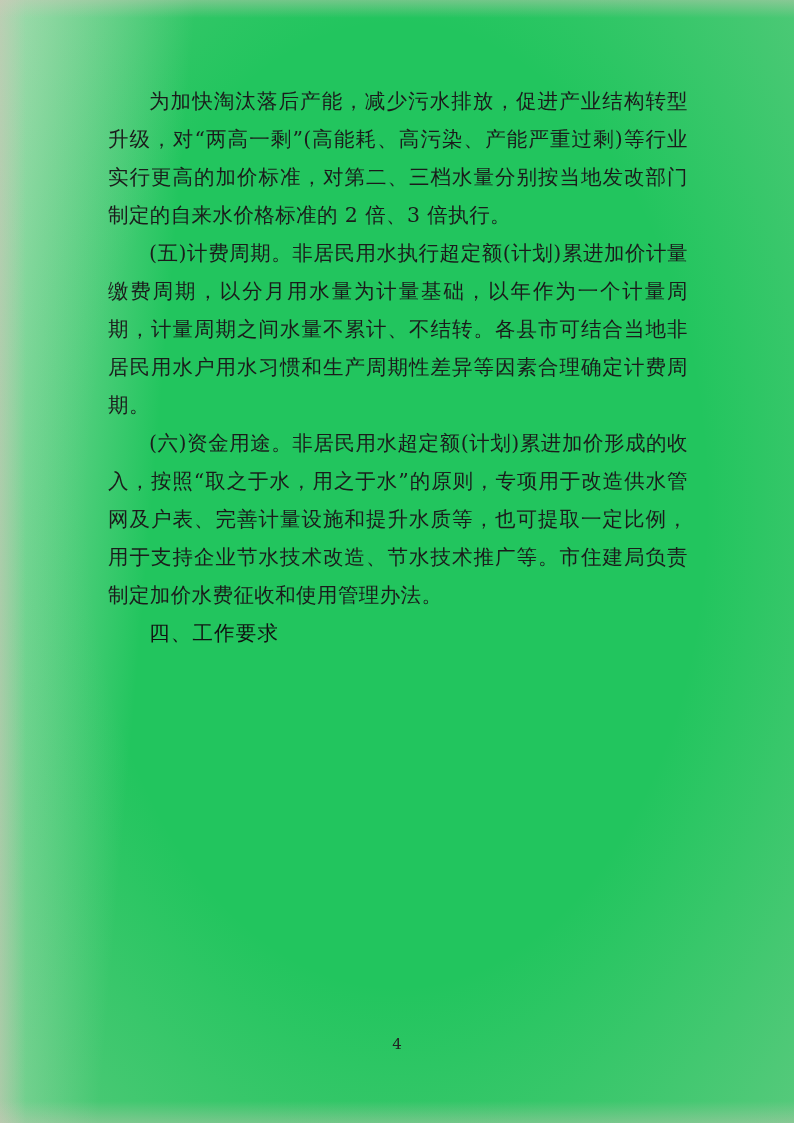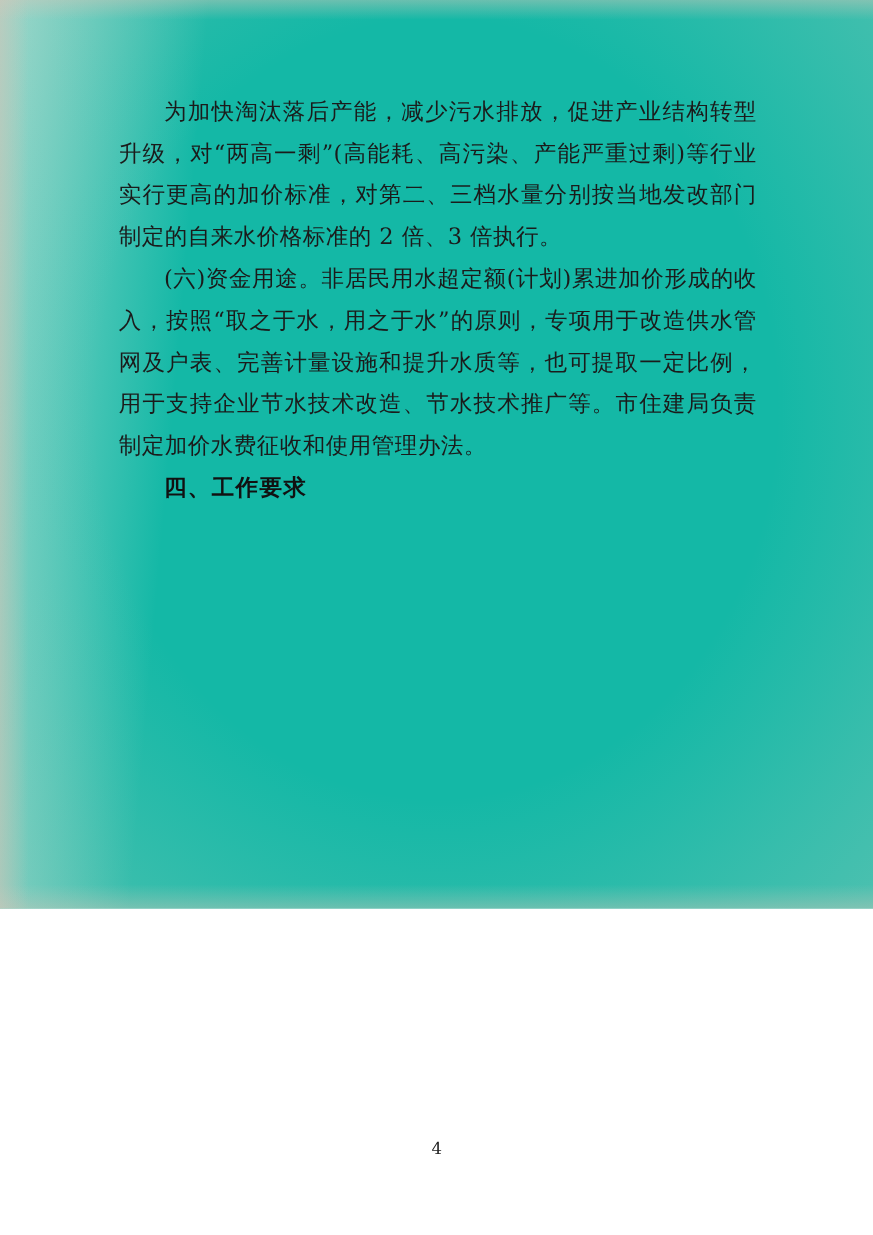--- a/index.html
+++ b/index.html
@@ -9,22 +9,22 @@
   body {
     width: 794px;
     height: 1123px;
     background: #ffffff;
     font-family: "DejaVu Serif", "Liberation Serif", serif;
     overflow: hidden;
   }
   .page {
     position: relative;
     width: 794px;
-    height: 826px;
-    background: #14b8a6;
+    height: 1123px;
+    background: #22c55e;
     box-sizing: border-box;
   }
   
   .scan-tint {
     position: absolute;
     inset: 0;
     background:
       radial-gradient(ellipse at 50% 45%, rgba(255,255,255,0) 55%, rgba(222,214,200,0.28) 100%),
       linear-gradient(95deg, rgba(245,240,232,0.55) 0%, rgba(255,255,255,0) 22%);
     pointer-events: none;
@@ -68,21 +68,21 @@
     letter-spacing: 0.4px;
     font-family: "DejaVu Serif", "Liberation Serif", serif;
   }
   .para.indent {
     text-indent: 41px;
   }
   .heading {
     font-size: 20.5px;
     line-height: 38px;
     color: #111111;
-    font-weight: bold;
+    font-weight: normal;
     text-indent: 41px;
     letter-spacing: 1.2px;
     margin: 0;
   }
 
   .page-number {
     position: absolute;
     left: 0;
     right: 0;
     top: 1035px;
@@ -96,18 +96,19 @@
 <body>
 
 <div class="page">
   <div class="scan-tint"></div>
   <div class="edge-shade-left"></div>
   <div class="edge-shade-top"></div>
   <div class="edge-shade-bottom"></div>
 
   <div class="content">
     <p class="para indent">为加快淘汰落后产能，减少污水排放，促进产业结构转型升级，对“两高一剩”(高能耗、高污染、产能严重过剩)等行业实行更高的加价标准，对第二、三档水量分别按当地发改部门制定的自来水价格标准的 2 倍、3 倍执行。</p>
+    <p class="para indent">(五)计费周期。非居民用水执行超定额(计划)累进加价计量缴费周期，以分月用水量为计量基础，以年作为一个计量周期，计量周期之间水量不累计、不结转。各县市可结合当地非居民用水户用水习惯和生产周期性差异等因素合理确定计费周期。</p>
     <p class="para indent">(六)资金用途。非居民用水超定额(计划)累进加价形成的收入，按照“取之于水，用之于水”的原则，专项用于改造供水管网及户表、完善计量设施和提升水质等，也可提取一定比例，用于支持企业节水技术改造、节水技术推广等。市住建局负责制定加价水费征收和使用管理办法。</p>
     <p class="heading">四、工作要求</p>
   </div>
 
   <div class="page-number">4</div>
 </div>
 
 </body></html>

